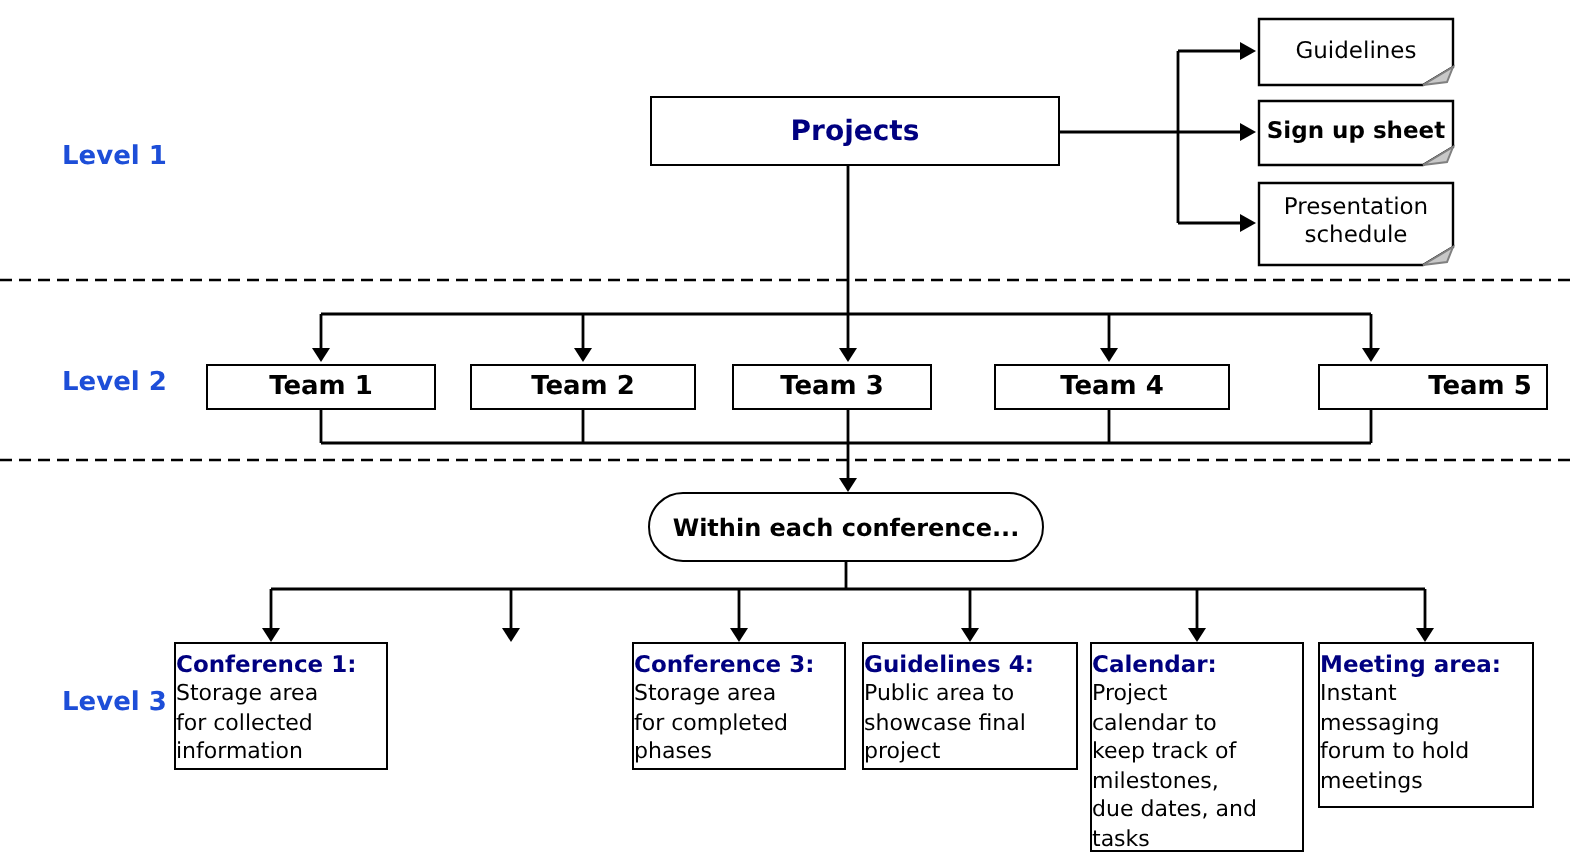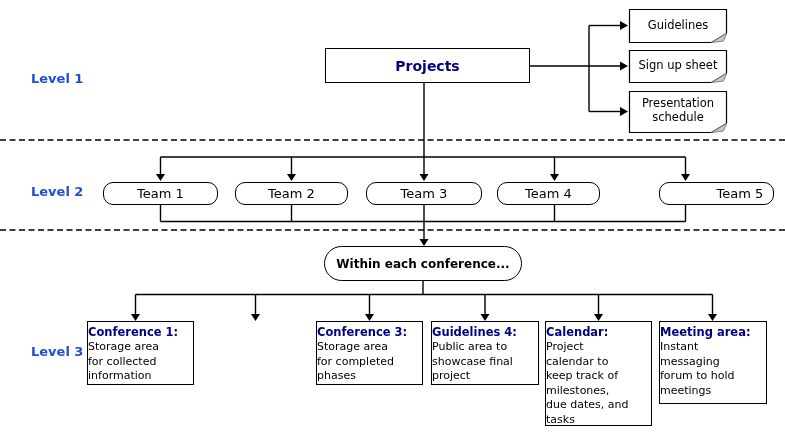--- a/index.html
+++ b/index.html
@@ -15,34 +15,34 @@
   .curl{fill:#c8c8c8;stroke:#808080;stroke-width:1;}
   .lvl{
     position:absolute;left:31px;font-size:13px;font-weight:bold;color:#1d4ed8;
     white-space:nowrap;
   }
   .box{
     position:absolute;border:1px solid #000;background:#fff;box-sizing:border-box;
     display:flex;align-items:center;justify-content:center;text-align:center;
   }
   #projects{left:325px;top:48px;width:205px;height:35px;font-size:14px;font-weight:bold;color:#000080;}
-  .team{top:182px;height:23px;font-size:13px;font-weight:normal;color:#000;border-radius:10px;}
+  .team{top:182px;height:23px;font-size:13px;font-weight:bold;color:#000;}
   #team-0{left:103px;width:115px;}
   #team-1{left:235px;width:113px;}
-  #team-2{left:366px;width:116px;}
-  #team-3{left:497px;width:103px;}
+  #team-2{left:366px;width:100px;}
+  #team-3{left:497px;width:118px;}
   #team-4{left:659px;width:115px;padding-left:47px;}
   #hub{left:324px;top:246px;width:198px;height:35px;border-radius:18px;
        font-size:12px;font-weight:bold;white-space:nowrap;}
   .note{
     position:absolute;left:629px;width:98px;display:flex;align-items:center;justify-content:center;
     text-align:center;font-size:11.5px;line-height:14px;
   }
   #note-0{top:9px;height:31px;}
-  #note-1{top:50px;height:30px;}
+  #note-1{top:50px;height:30px;font-weight:bold;}
   #note-2{top:91px;height:38px;}
   .area{
     position:absolute;top:321px;border:1px solid #000;background:#fff;box-sizing:border-box;
     padding-top:3px;
   }
   #area-0{left:87px;width:107px;height:64px;}
   #area-1{left:202px;width:107px;height:105px;}
   #area-2{left:316px;width:107px;height:64px;}
   #area-3{left:431px;width:108px;height:64px;}
   #area-4{left:545px;width:107px;height:105px;}

